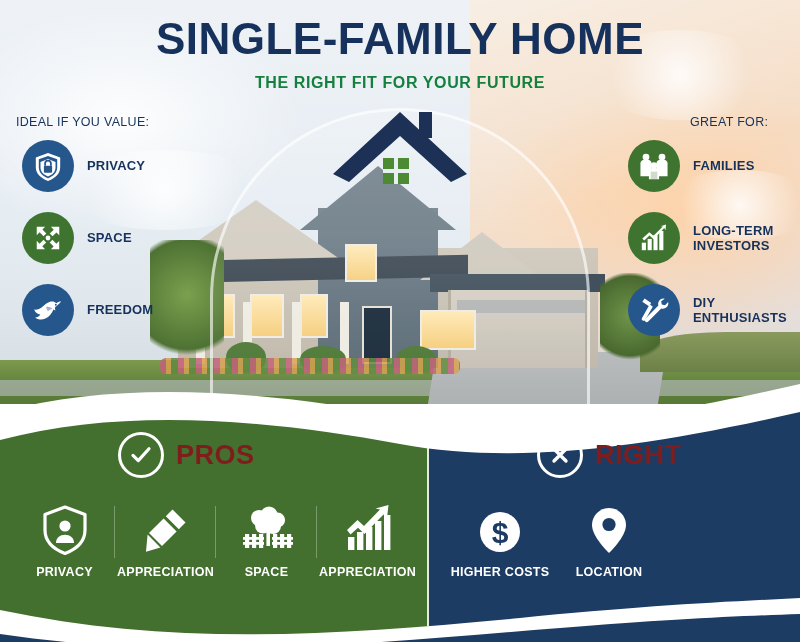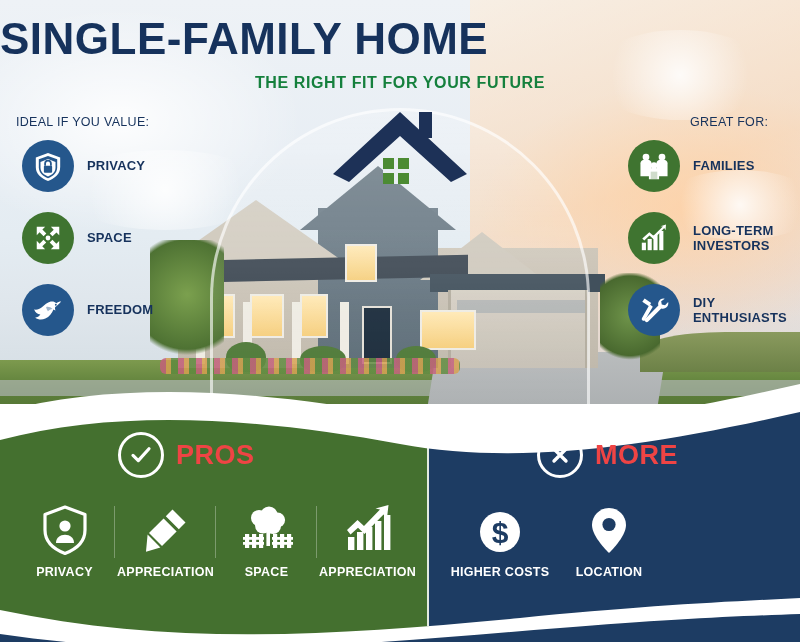--- a/index.html
+++ b/index.html
@@ -155,21 +155,21 @@
   }
 
   .panel-head {
     position: absolute; display: flex; align-items: center; gap: 12px;
   }
   .head-circle {
     width: 46px; height: 46px; border-radius: 50%;
     border: 3px solid #ffffff; display: flex; align-items: center; justify-content: center;
   }
   .head-label {
-    color: #ef4444; font-size: 27px; font-weight: 700; letter-spacing: .5px;
+    color: #7f1d1d; font-size: 27px; font-weight: 700; letter-spacing: .5px;
   }
 
   .items-row { position: absolute; display: flex; }
   .item {
     display: flex; flex-direction: column; align-items: center; justify-content: flex-end;
     position: relative;
   }
   .item-ico { height: 56px; display:flex; align-items:flex-end; justify-content:center; }
   .item-label {
     color: #ffffff; font-size: 12.5px; font-weight: 700; letter-spacing: .3px;
@@ -178,21 +178,21 @@
   .vdiv {
     position: absolute; right: 0; top: 6px; width: 1px; height: 52px;
     background: rgba(255,255,255,.30);
   }
 
   
   .wave-bottom { position: absolute; left: 0; top: 588px; width: 800px; height: 54px; }
 
   
   .title {
-    position: absolute; left: 0; top: 14px; width: 800px; text-align: left;
+    position: absolute; left: 0; top: 14px; width: 800px; text-align: center;
     font-size: 44px; font-weight: 700; color: #16325c; letter-spacing: .5px;
   }
   .subtitle {
     position: absolute; left: 0; top: 74px; width: 800px; text-align: center;
     font-size: 16px; font-weight: 700; color: #15803d; letter-spacing: .6px;
   }
 
   
   .side-heading {
     position: absolute; font-size: 12.5px; font-weight: 400; color: #16325c; letter-spacing: .3px;
@@ -455,21 +455,21 @@
         <div class="item-label">APPRECIATION</div>
       </div>
     </div>
 
     <div class="panel-head" style="left:537px; top:28px;">
       <div class="head-circle">
         <svg width="26" height="26" viewBox="0 0 26 26">
           <path d="M7 7 L19 19 M19 7 L7 19" fill="none" stroke="#fff" stroke-width="3.4" stroke-linecap="round"></path>
         </svg>
       </div>
-      <div class="head-label">MORE</div>
+      <div class="head-label">RIGHT</div>
     </div>
 
     <div class="items-row" style="left:442px; top:96px; width:348px;">
 
       <div class="item" style="width:116px;">
         <div class="item-ico">
           <svg width="48" height="50" viewBox="0 0 48 50">
             <circle cx="24" cy="26" r="20" fill="#fff"></circle>
             <text x="24" y="37" text-anchor="middle" font-family="Liberation Sans, sans-serif" font-size="30" font-weight="700" fill="#1d3c63">$</text>
           </svg>

